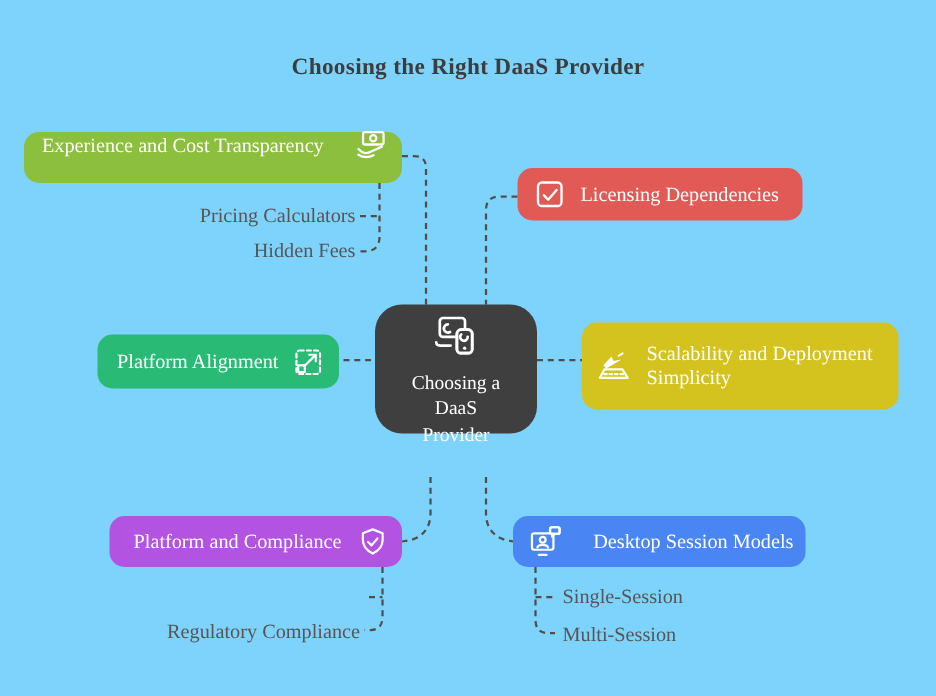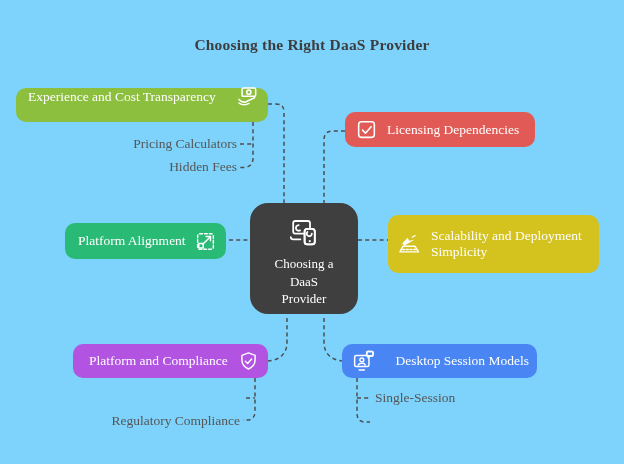--- a/index.html
+++ b/index.html
@@ -19,22 +19,22 @@
   .node .lbl{white-space:nowrap;}
   .node svg{flex:0 0 auto;display:block;}
   .n-exp{left:16px;top:88px;width:252px;height:34px;border-radius:10px;padding:0 8px 16px 12px;justify-content:space-between;}
   .n-lic{left:345px;top:112px;width:190px;height:35px;border-radius:10px;padding:0 10px 0 10px;gap:9px;}
   .n-pla{left:32px;top:223px;width:161px;height:36px;border-radius:10px;padding:0 9px 0 13px;justify-content:space-between;margin-left:33px;}
   .n-sca{left:388px;top:215px;width:211px;height:58px;border-radius:10px;padding:0 10px 0 8px;gap:8px;}
   .n-sca .lbl{white-space:normal;width:168px;}
   .n-sec{left:73px;top:344px;width:195px;height:34px;border-radius:10px;padding:0 8px 0 16px;justify-content:space-between;}
   .n-des{left:342px;top:344px;width:195px;height:34px;border-radius:10px;padding:0 8px 0 9px;gap:8px;}
   .n-center{
-    left:250px;top:203px;width:108px;height:111px;border-radius:18px;
-    flex-direction:column;justify-content:flex-start;padding-top:13px;gap:5px;
+    left:250px;top:203px;width:108px;height:86px;border-radius:18px;
+    flex-direction:column;justify-content:center;padding-top:13px;gap:5px;
     font-size:13px;text-align:center;
   }
   .n-center .cline{line-height:1.35;}
   .subl{
     position:absolute;font-size:13.5px;color:#565656;white-space:nowrap;line-height:16px;
   }
   .sl-pricing{right:387px;top:136px;}
   .sl-hidden{right:387px;top:159px;}
   .sl-backup{right:381px;top:390px;}
   .sl-regul{right:384px;top:413px;}
@@ -152,14 +152,15 @@
         <path d="M15 6.1 v1.6 l1.7 -1.6"></path>
       </svg>
     </span>
     <span class="lbl">Desktop Session Models</span>
   </div>
 
   <div class="subl sl-hidden">Hidden Fees</div>
   <div class="subl sl-pricing">Pricing Calculators</div>
   <div class="subl sl-single">Single-Session</div>
   <div class="subl sl-regul">Regulatory Compliance</div>
+  <div class="subl sl-multi">Multi-Session</div>
 
 </div>
 
 </body></html>

